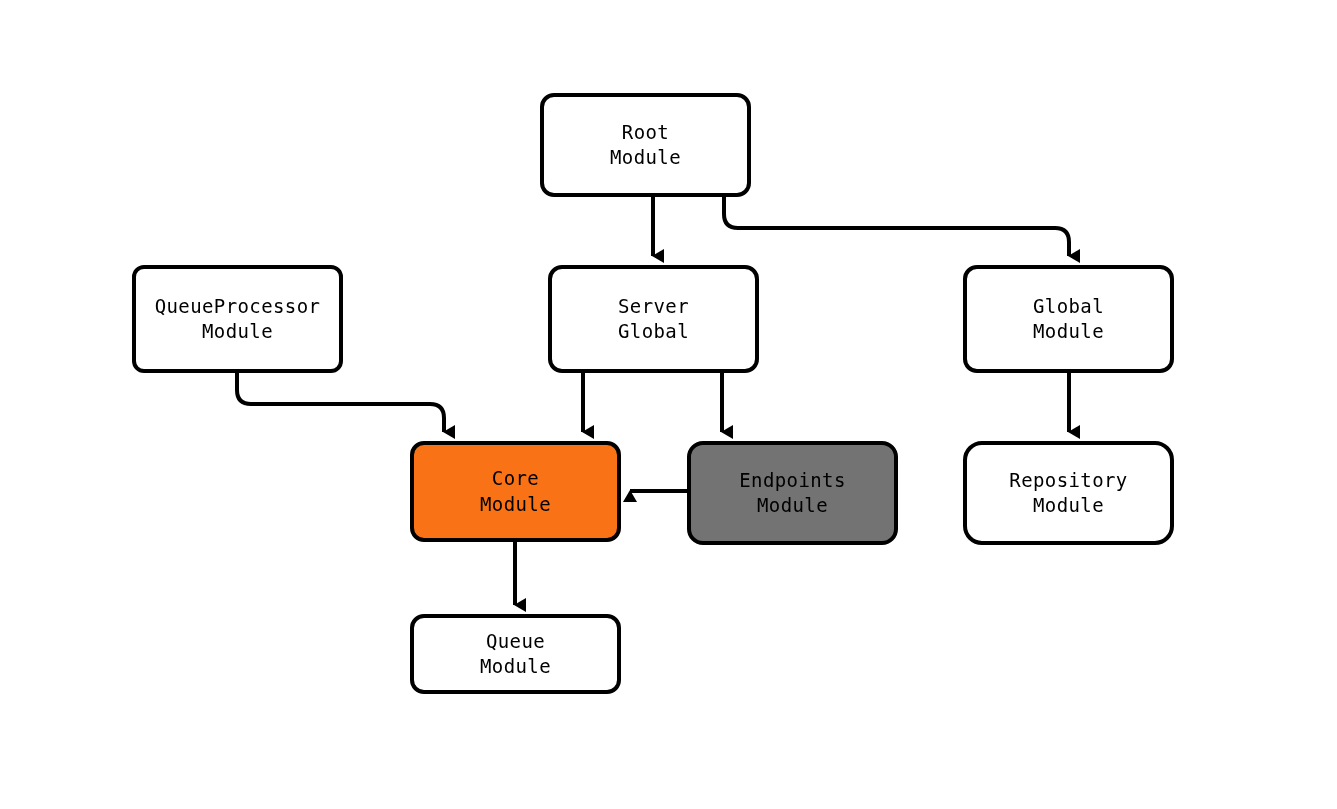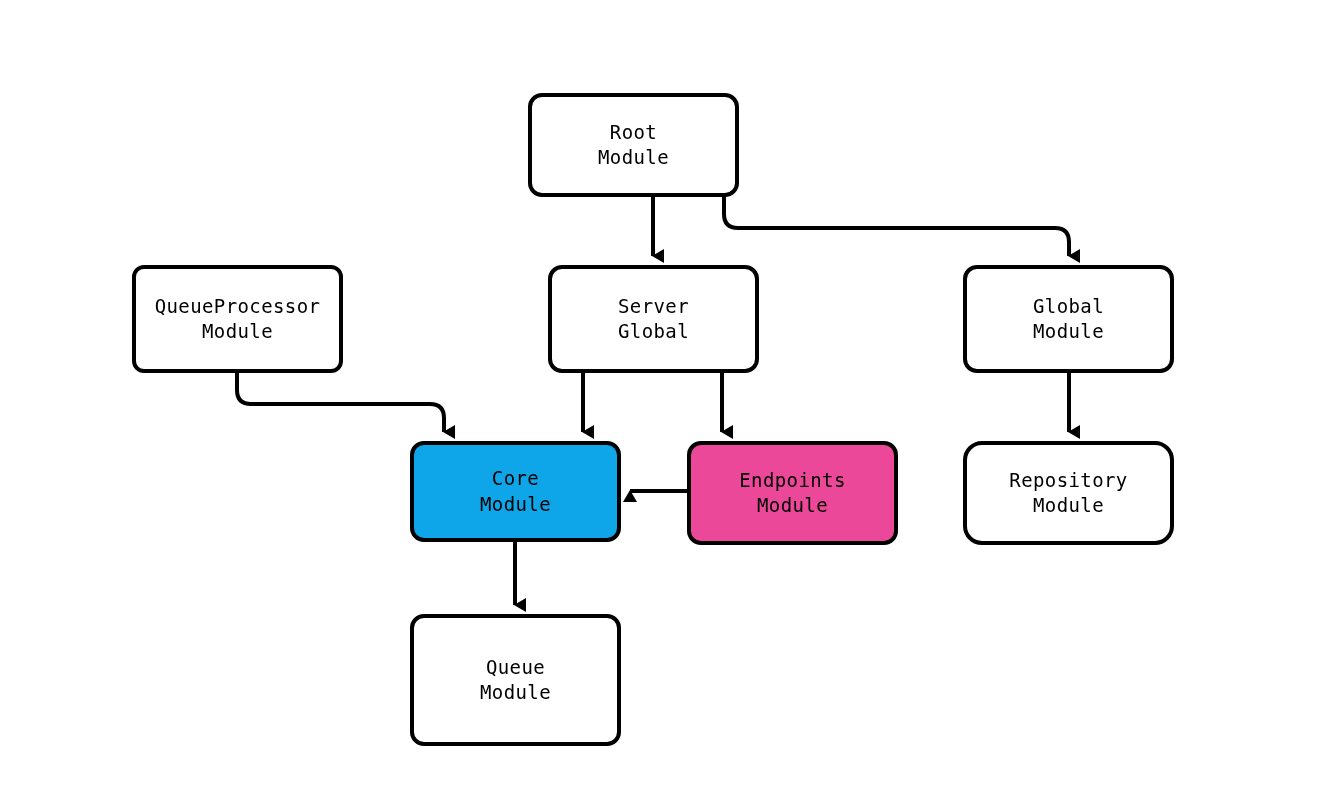--- a/index.html
+++ b/index.html
@@ -73,53 +73,53 @@
       <path d="M 237 373 L 237 390 Q 237 404 251 404 L 430 404 Q 444 404 444 418 L 444 432" marker-end="url(#arrowDown)"></path>
 
       <path d="M 687 491 L 630 491" marker-end="url(#arrowLeft)"></path>
 
       <path d="M 1069 373 L 1069 432" marker-end="url(#arrowDown)"></path>
 
       <path d="M 515 542 L 515 605" marker-end="url(#arrowDown)"></path>
     </g>
   </svg>
 
-  <div class="node" style="left: 528px; top: 93px; width: 211px; height: 104px; background: rgb(255, 255, 255); border-color: rgb(0, 0, 0); justify-content: center;">
+  <div class="node" style="left: 540px; top: 93px; width: 211px; height: 104px; background: rgb(255, 255, 255); border-color: rgb(0, 0, 0); justify-content: center;">
     <span class="node-label">Root
 Module</span>
   </div>
 
   <div class="node" style="left: 132px; top: 265px; width: 211px; height: 108px; background: rgb(255, 255, 255); border-color: rgb(0, 0, 0); border-radius: 12px;">
     <span class="node-label">QueueProcessor
 Module</span>
   </div>
 
   <div class="node" style="left: 548px; top: 265px; width: 211px; height: 108px; background: rgb(255, 255, 255); border-color: rgb(0, 0, 0);">
     <span class="node-label">Server
 Global</span>
   </div>
 
   <div class="node" style="left: 963px; top: 265px; width: 211px; height: 108px; background: rgb(255, 255, 255); border-color: rgb(0, 0, 0);">
     <span class="node-label">Global
 Module</span>
   </div>
 
-  <div class="node" style="left: 410px; top: 441px; width: 211px; height: 101px; background: #0ea5e9; border-color: rgb(0, 0, 0);">
+  <div class="node" style="left: 410px; top: 441px; width: 211px; height: 101px; background: #f97316; border-color: rgb(0, 0, 0);">
     <span class="node-label">Core
 Module</span>
   </div>
 
-  <div class="node" style="left: 687px; top: 441px; width: 211px; height: 104px; background: #ec4899; border-color: rgb(0, 0, 0);">
+  <div class="node" style="left: 687px; top: 441px; width: 211px; height: 104px; background: #737373; border-color: rgb(0, 0, 0); border-radius: 16px;">
     <span class="node-label">Endpoints
 Module</span>
   </div>
 
   <div class="node" style="left: 963px; top: 441px; width: 211px; height: 104px; background: rgb(255, 255, 255); border-color: rgb(0, 0, 0); border-radius: 19px;">
     <span class="node-label">Repository
 Module</span>
   </div>
 
-  <div class="node" style="left: 410px; top: 614px; width: 211px; height: 132px; background: rgb(255, 255, 255); border-color: rgb(0, 0, 0);">
+  <div class="node" style="left: 410px; top: 614px; width: 211px; height: 80px; background: rgb(255, 255, 255); border-color: rgb(0, 0, 0);">
     <span class="node-label">Queue
 Module</span>
   </div>
 
 </div>
 
 </body></html>

